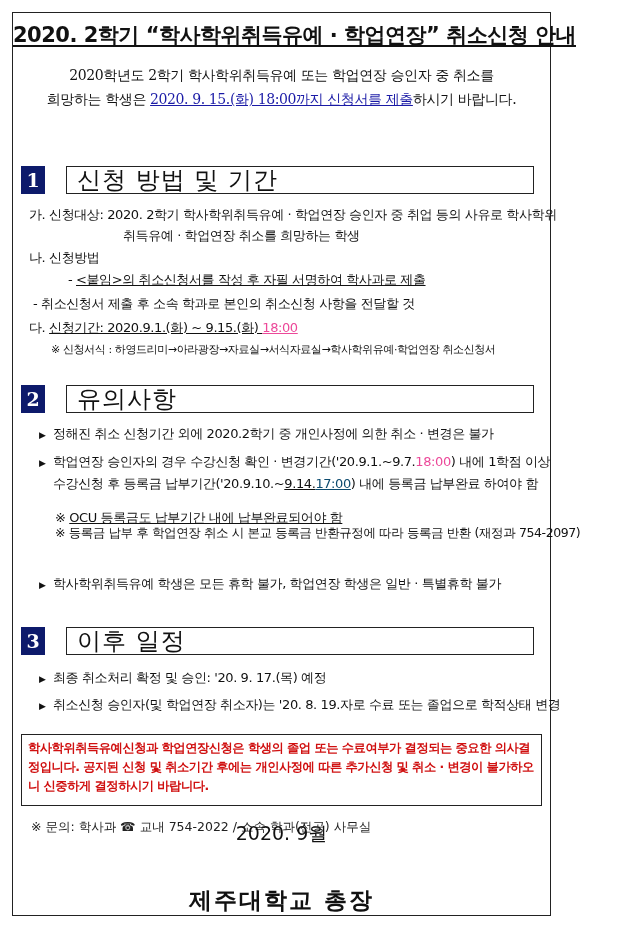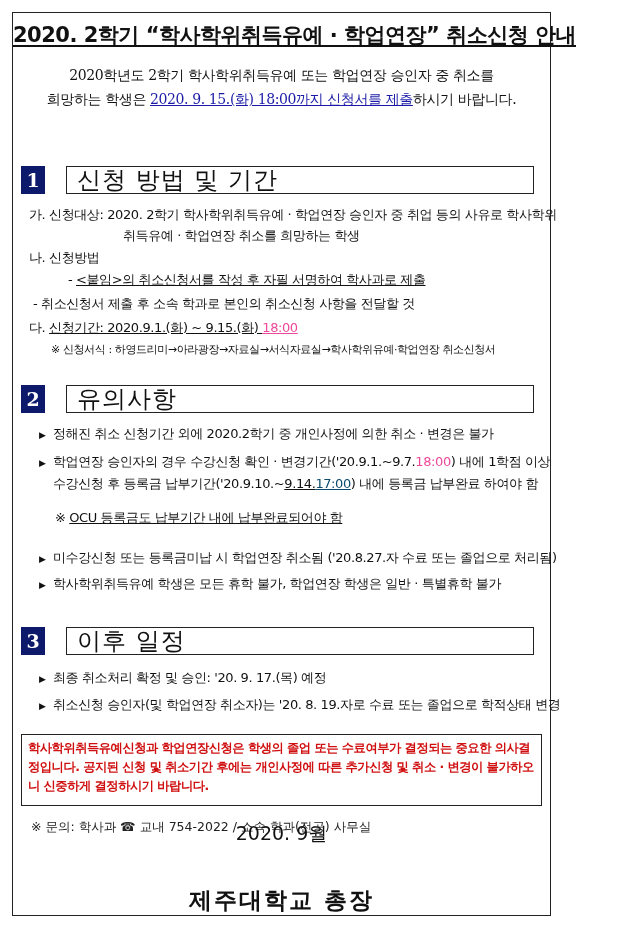--- a/index.html
+++ b/index.html
@@ -69,23 +69,21 @@
     </div>
     <div class="line" style="top:28px; left:10px;">
       <span class="bullet">▶</span><span>학업연장 승인자의 경우 수강신청 확인 · 변경기간('20.9.1.~9.7.</span><span class="blue">18:00</span><span>) 내에 1학점 이상</span>
     </div>
     <div class="line" style="top:50px; left:24px;">
       <span>수강신청 후 등록금 납부기간('20.9.10.~</span><span class="u">9.14.</span><span class="u red">17:00</span><span>) 내에 등록금 납부완료 하여야 함</span>
     </div>
     <div class="line" style="top:76px; left:26px;margin-top:8px;">
       <span>※ </span><span class="u">OCU 등록금도 납부기간 내에 납부완료되어야 함</span>
     </div>
-    <div class="line" style="top:124px; left:10px;">
-      <span class="bullet">▶</span><span>미수강신청 또는 등록금미납 시 학업연장 취소됨 ('20.8.27.자 수료 또는 졸업으로 처리됨)</span>
-    </div>
+    <div class="line" style="top:100px; left:26px; font-size:12.5px;">※ 등록금 납부 후 학업연장 취소 시 본교 등록금 반환규정에 따라 등록금 반환 (재정과 754-2097)</div>
     <div class="line" style="top:150px; left:10px;">
       <span class="bullet">▶</span><span>학사학위취득유예 학생은 모든 휴학 불가, 학업연장 학생은 일반 · 특별휴학 불가</span>
     </div>
   </div>
 
   <div class="sec-head" style="top:614px;">
     <div class="sec-num">3</div>
     <div class="sec-title">이후 일정</div>
   </div>
   <div class="body-text" style="top:656px; height:60px;">

